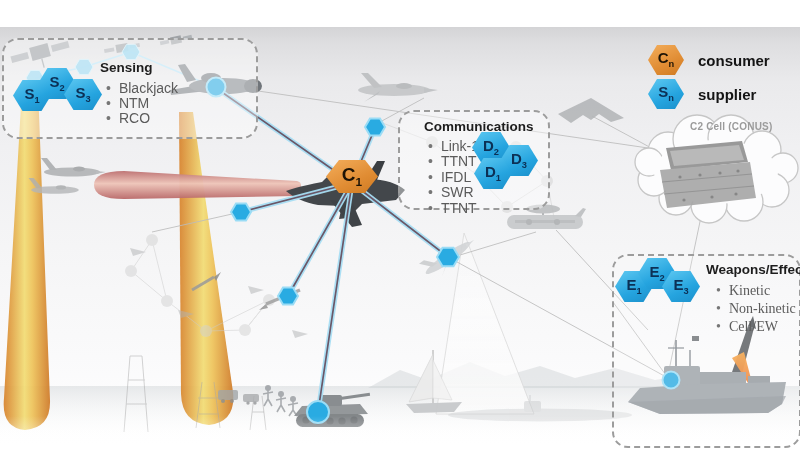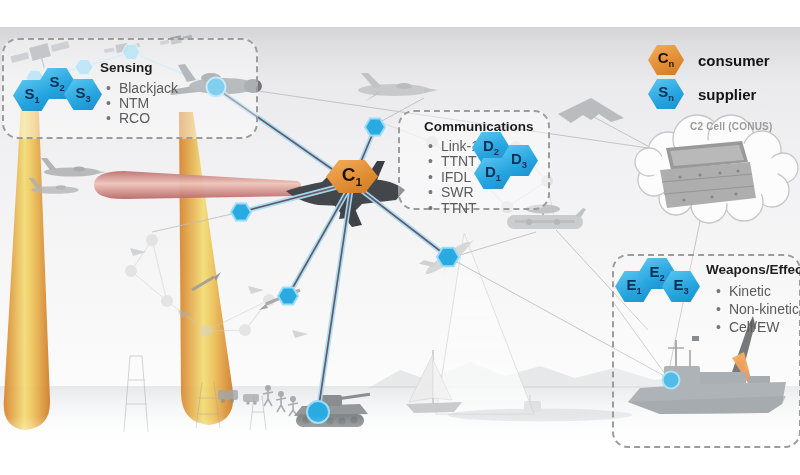--- a/index.html
+++ b/index.html
@@ -11,21 +11,21 @@
   svg.art{position:absolute;left:0;top:0;}
   
   .panel{position:absolute;border:2px dashed #9c9c9c;border-radius:16px;
          background:rgba(255,255,255,0.42);}
   .panel-title{position:absolute;font-weight:700;font-size:13.5px;color:#1d1d1d;white-space:nowrap;}
   ul.bullets{position:absolute;margin:0;padding:0;list-style:none;}
   ul.bullets li{font-size:14px;color:#5b5b5b;white-space:nowrap;}
   ul.bullets li::before{content:"•";margin-right:8px;color:#767676;}
   .b-sensing li{line-height:15.2px;}
   .b-comm li{line-height:15.4px;color:#4e4e4e;}
-  .b-weap li{line-height:18px;color:#4e4e4e;}
+  .b-weap li{line-height:18px;color:#4e4e4e;font-family:Liberation Serif, serif;}
   
   .hex{position:absolute;display:flex;align-items:center;justify-content:center;
        clip-path:polygon(25% 0,75% 0,100% 50%,75% 100%,25% 100%,0 50%);font-weight:700;z-index:6;}
   .hex .hx{line-height:1;}
   .hex sub{font-size:.62em;}
   .hex.blue{background:linear-gradient(155deg,#5ac6f0 5%,#25a4df 60%,#1b8fca);color:#0c3055;}
   .hex.orange{background:linear-gradient(155deg,#f2ab58 5%,#e08c33 60%,#cf7a22);color:#1d1305;}
   .hex-m{width:38px;height:31px;font-size:15px;}
   .hex-c1{width:52px;height:33px;font-size:19px;}
   .legend-row{position:absolute;display:flex;align-items:center;gap:14px;z-index:6;}

